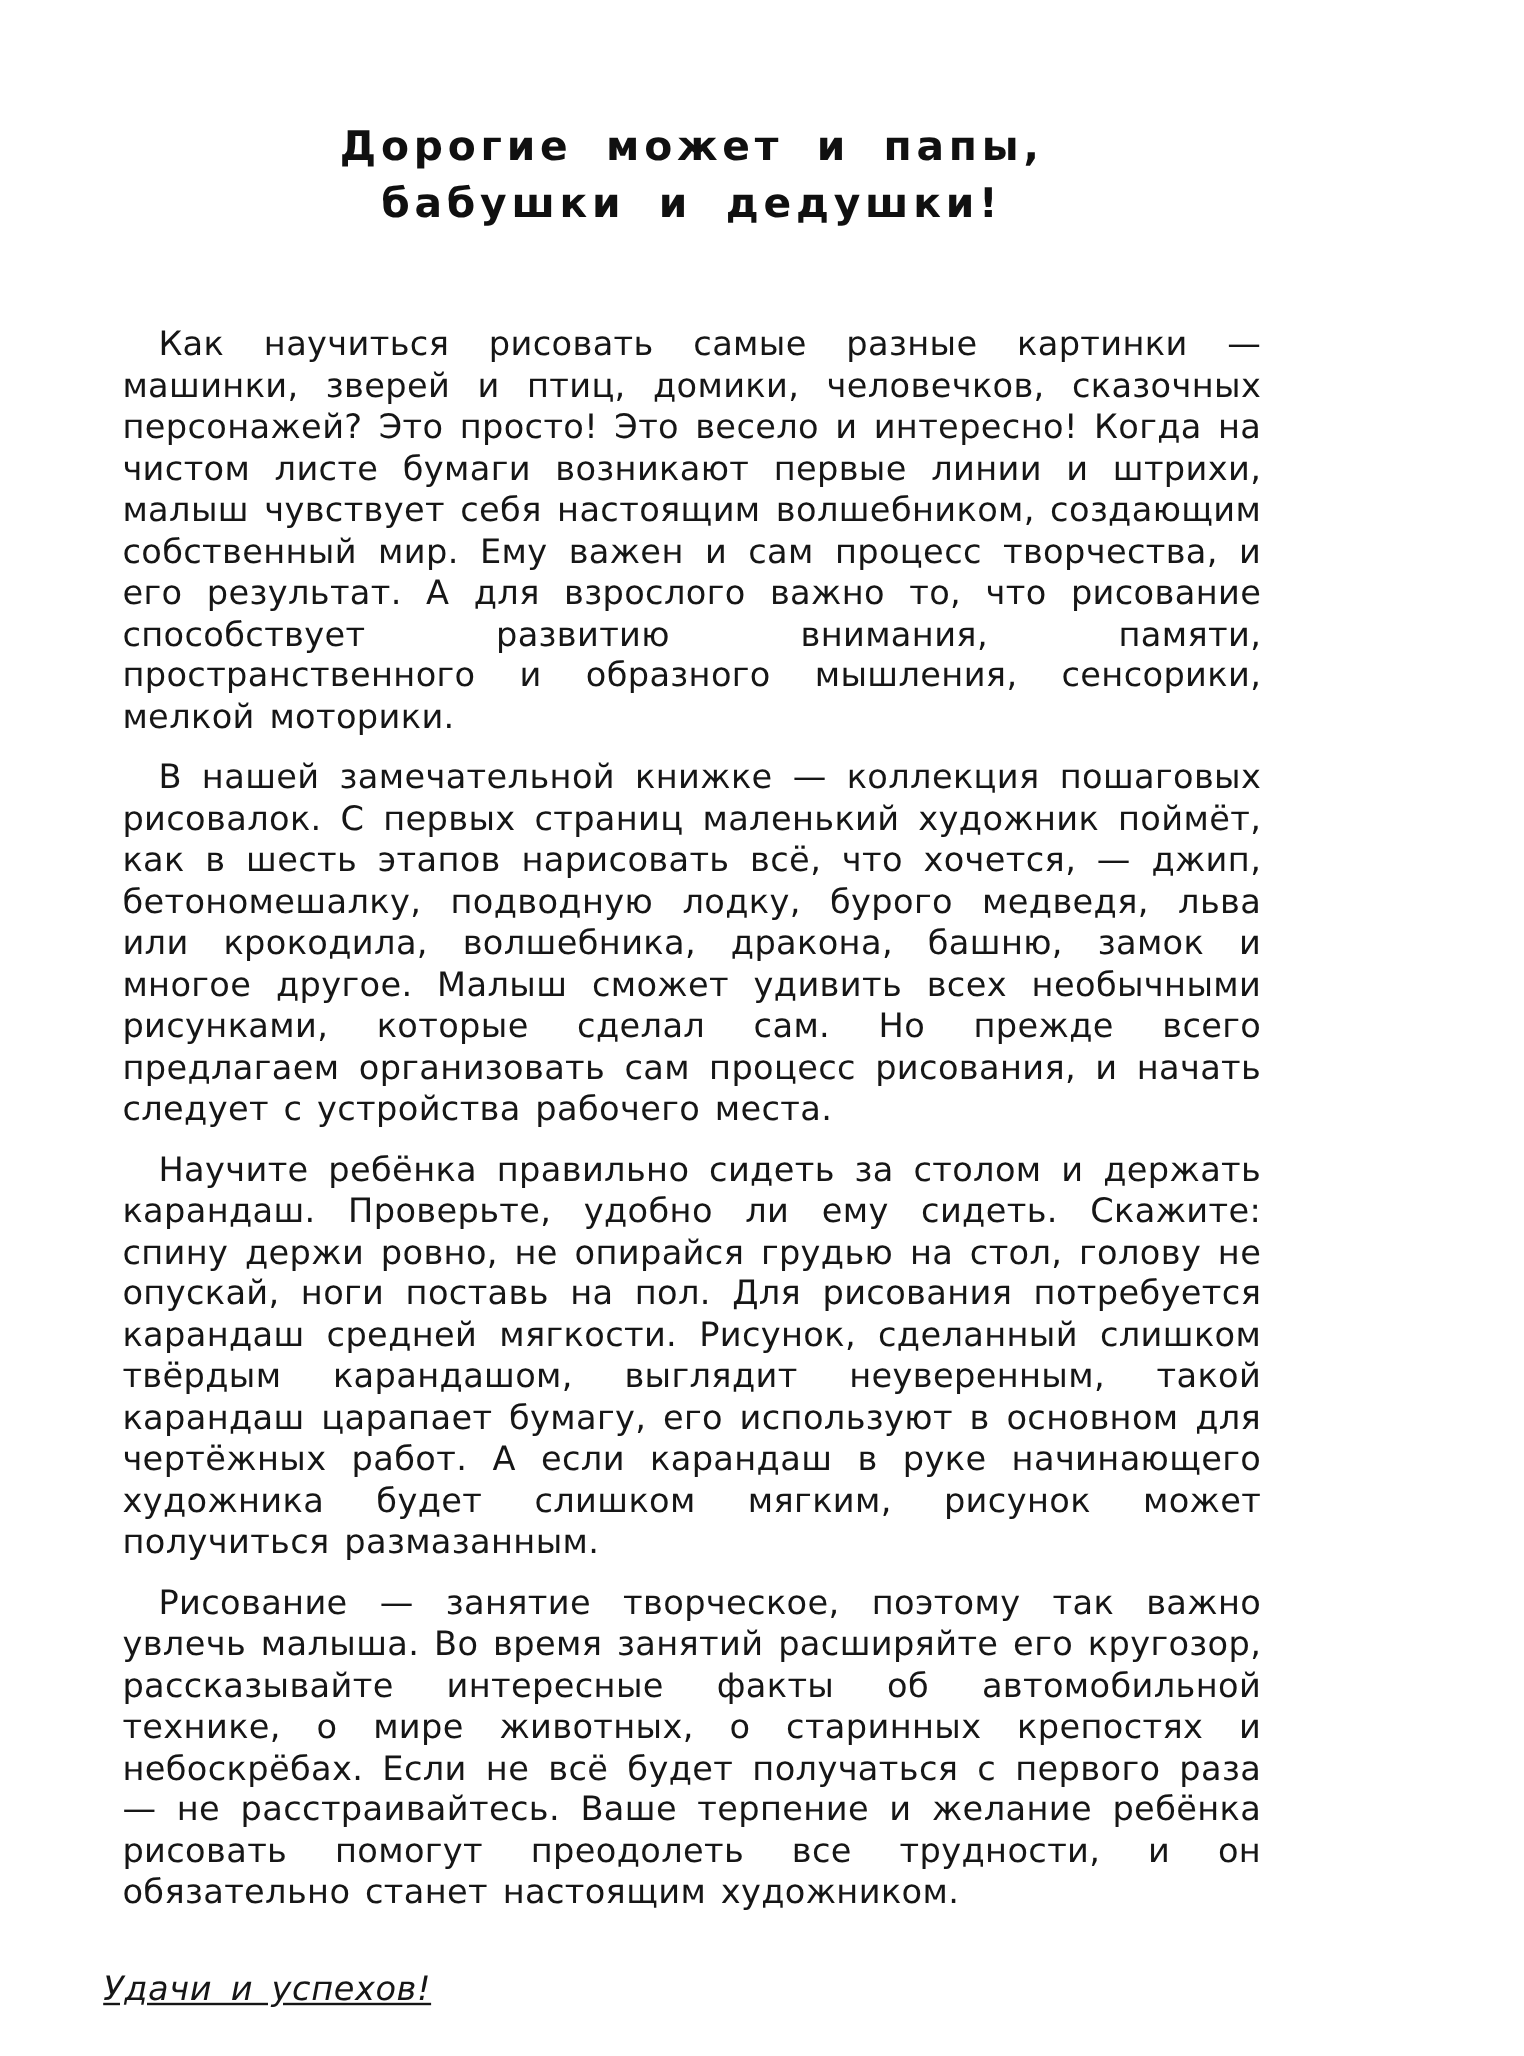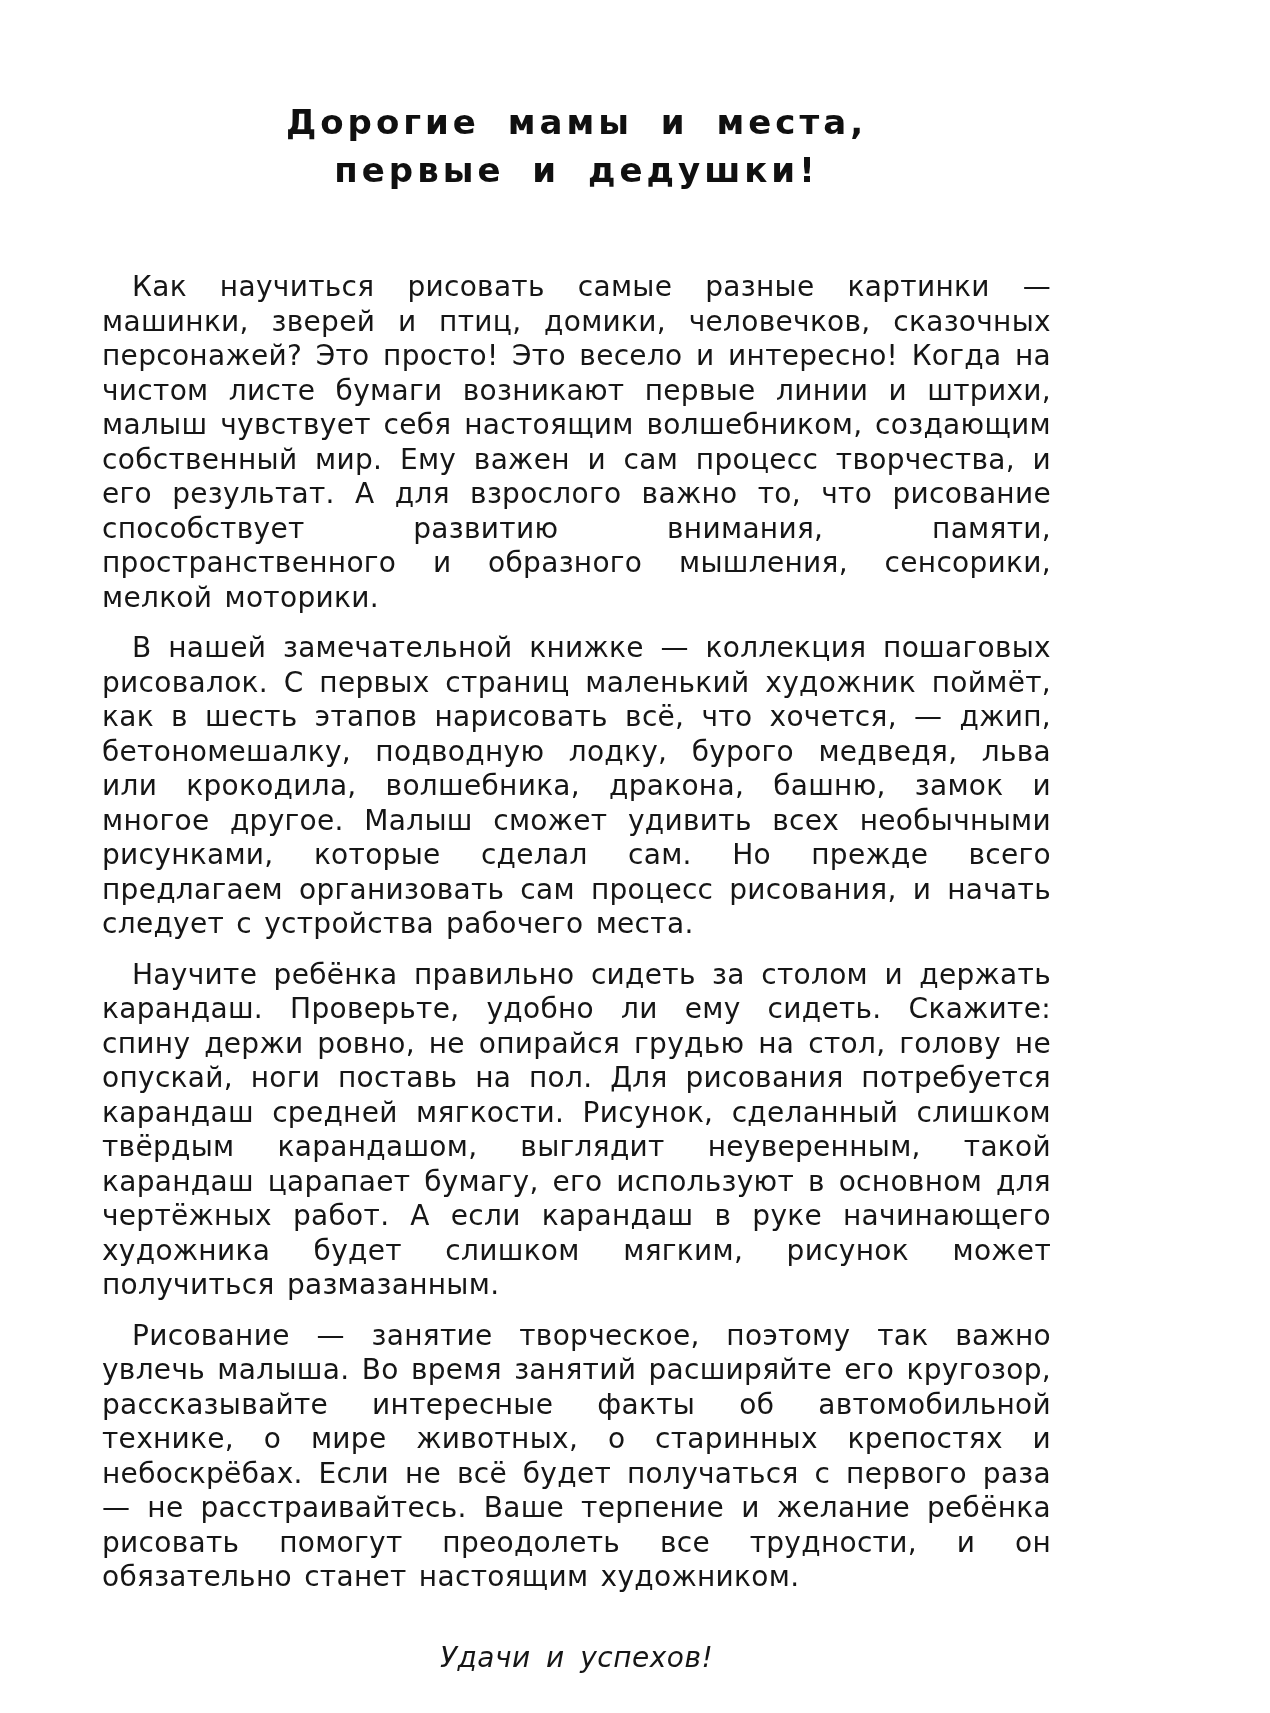--- a/index.html
+++ b/index.html
@@ -36,42 +36,43 @@
     font-size: 28px;
     line-height: 34.5px;
     text-align: justify;
     text-indent: 30px;
     letter-spacing: 0.3px;
     word-spacing: 3px;
     color: #161616;
   }
   .closing {
     margin-top: 46px;
-    text-align: center;
+    text-align: left;
     font-style: italic;
     font-size: 28px;
     letter-spacing: 0.5px;
     word-spacing: 6px;
     color: #161616;
+    text-decoration: underline;
   }
   .page-number {
     margin-top: 44px;
     text-align: right;
     font-size: 27px;
     color: #161616;
   }
 </style>
 </head>
 <body>
 
 <div class="page">
 
   <h1 class="title">
-    <span class="title-line">Дорогие мамы и места,</span>
-    <span class="title-line">первые и дедушки!</span>
+    <span class="title-line">Дорогие может и папы,</span>
+    <span class="title-line">бабушки и дедушки!</span>
   </h1>
 
   <div class="body-text">
     <p>Как научиться рисовать самые разные картинки — машинки, зверей и птиц, домики, человечков, сказочных персонажей? Это просто! Это весело и интересно! Когда на чистом листе бумаги возникают первые линии и штрихи, малыш чувствует себя настоящим волшебником, создающим собственный мир. Ему важен и сам процесс творчества, и его результат. А для взрослого важно то, что рисование способствует развитию внимания, памяти, пространственного и образного мышления, сенсорики, мелкой моторики.</p>
     <p>В нашей замечательной книжке — коллекция пошаговых рисовалок. С первых страниц маленький художник поймёт, как в шесть этапов нарисовать всё, что хочется, — джип, бетономешалку, подводную лодку, бурого медведя, льва или крокодила, волшебника, дракона, башню, замок и многое другое. Малыш сможет удивить всех необычными рисунками, которые сделал сам. Но прежде всего предлагаем организовать сам процесс рисования, и начать следует с устройства рабочего места.</p>
     <p>Научите ребёнка правильно сидеть за столом и держать карандаш. Проверьте, удобно ли ему сидеть. Скажите: спину держи ровно, не опирайся грудью на стол, голову не опускай, ноги поставь на пол. Для рисования потребуется карандаш средней мягкости. Рисунок, сделанный слишком твёрдым карандашом, выглядит неуверенным, такой карандаш царапает бумагу, его используют в основном для чертёжных работ. А если карандаш в руке начинающего художника будет слишком мягким, рисунок может получиться размазанным.</p>
     <p>Рисование — занятие творческое, поэтому так важно увлечь малыша. Во время занятий расширяйте его кругозор, рассказывайте интересные факты об автомобильной технике, о мире животных, о старинных крепостях и небоскрёбах. Если не всё будет получаться с первого раза — не расстраивайтесь. Ваше терпение и желание ребёнка рисовать помогут преодолеть все трудности, и он обязательно станет настоящим художником.</p>
   </div>
 
   <div class="closing">Удачи и успехов!</div>

